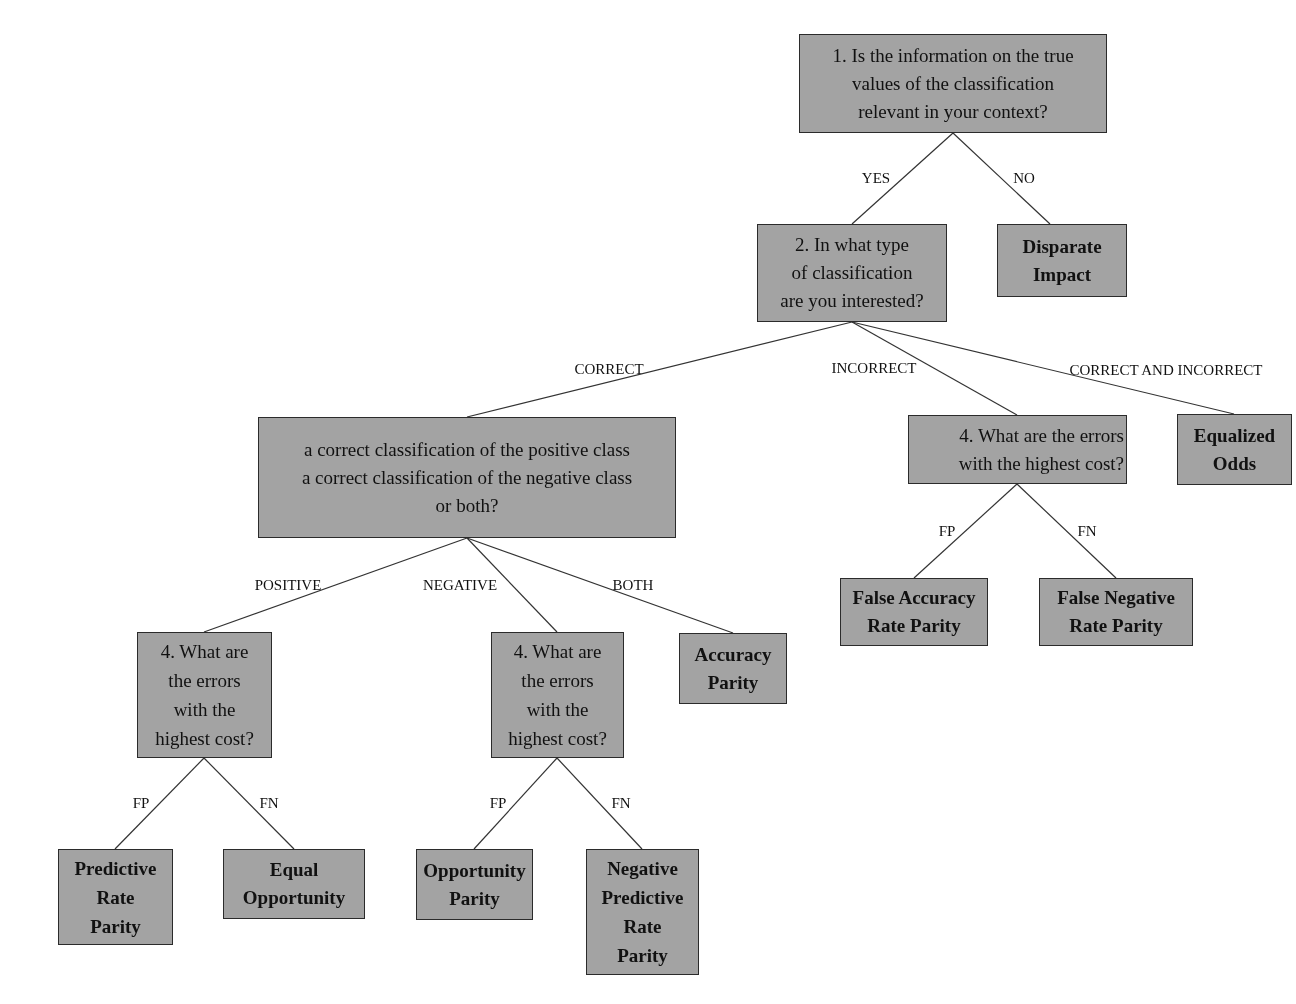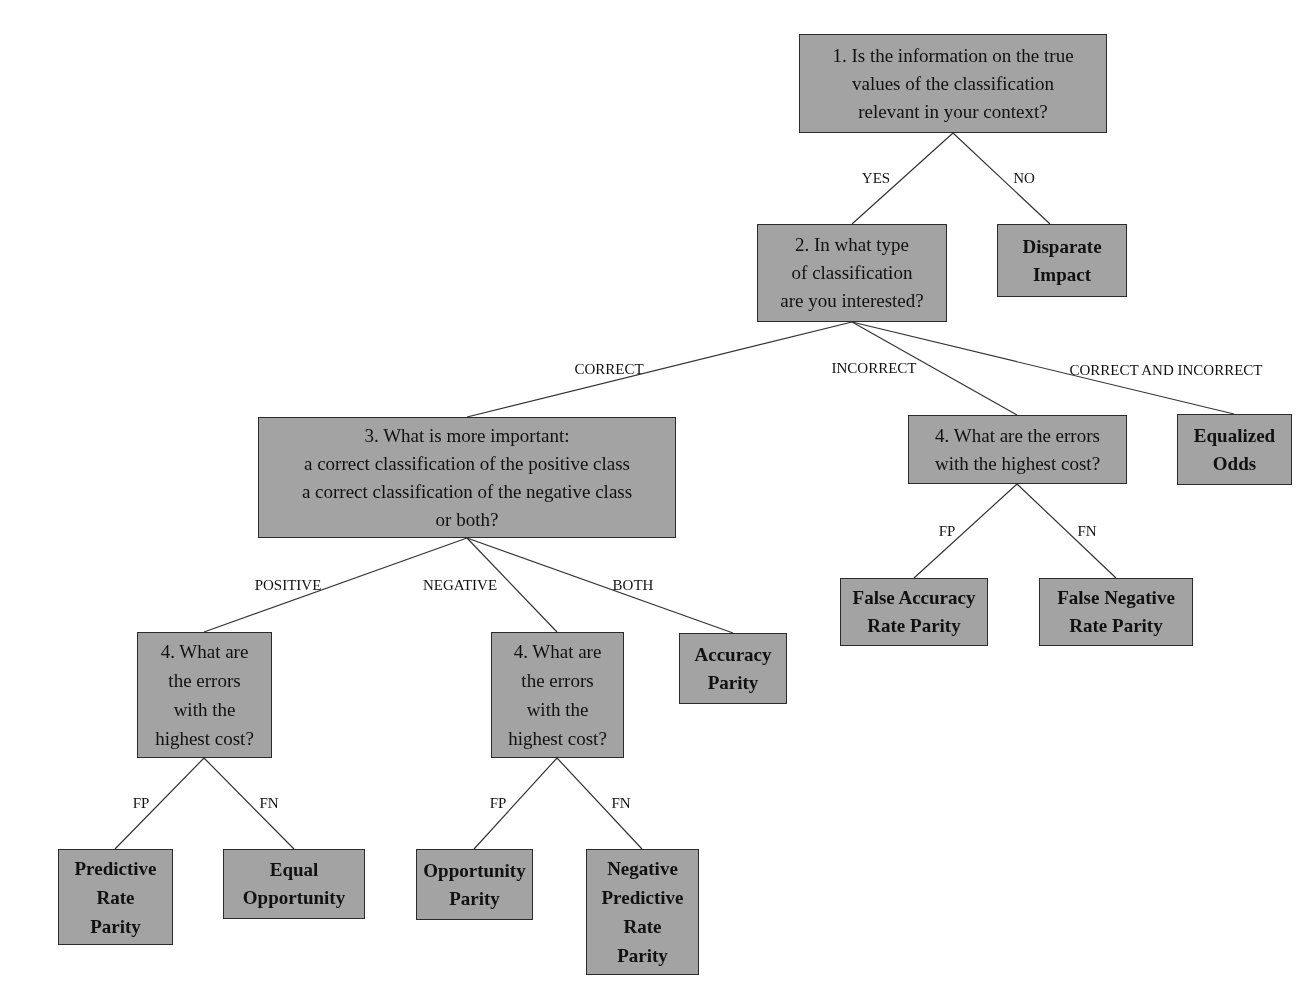--- a/index.html
+++ b/index.html
@@ -83,27 +83,26 @@
     <span>of classification</span>
     <span>are you interested?</span>
   </div>
 
   <div class="node leaf" style="left:997px; top:224px; width:130px; height:73px;">
     <span>Disparate</span>
     <span>Impact</span>
   </div>
 
   <div class="node" style="left:258px; top:417px; width:418px; height:121px;">
-    <span>3. What is more important:</span>
     <span>a correct classification of the positive class</span>
     <span>a correct classification of the negative class</span>
     <span>or both?</span>
   </div>
 
-  <div class="node" style="left:908px; top:415px; width:219px; height:69px;">
+  <div class="node" style="left:908px; top:415px; width:219px; height:69px;align-items:flex-end;">
     <span>4. What are the errors</span>
     <span>with the highest cost?</span>
   </div>
 
   <div class="node leaf" style="left:1177px; top:414px; width:115px; height:71px;">
     <span>Equalized</span>
     <span>Odds</span>
   </div>
 
   <div class="node leaf" style="left:840px; top:578px; width:148px; height:68px;">

